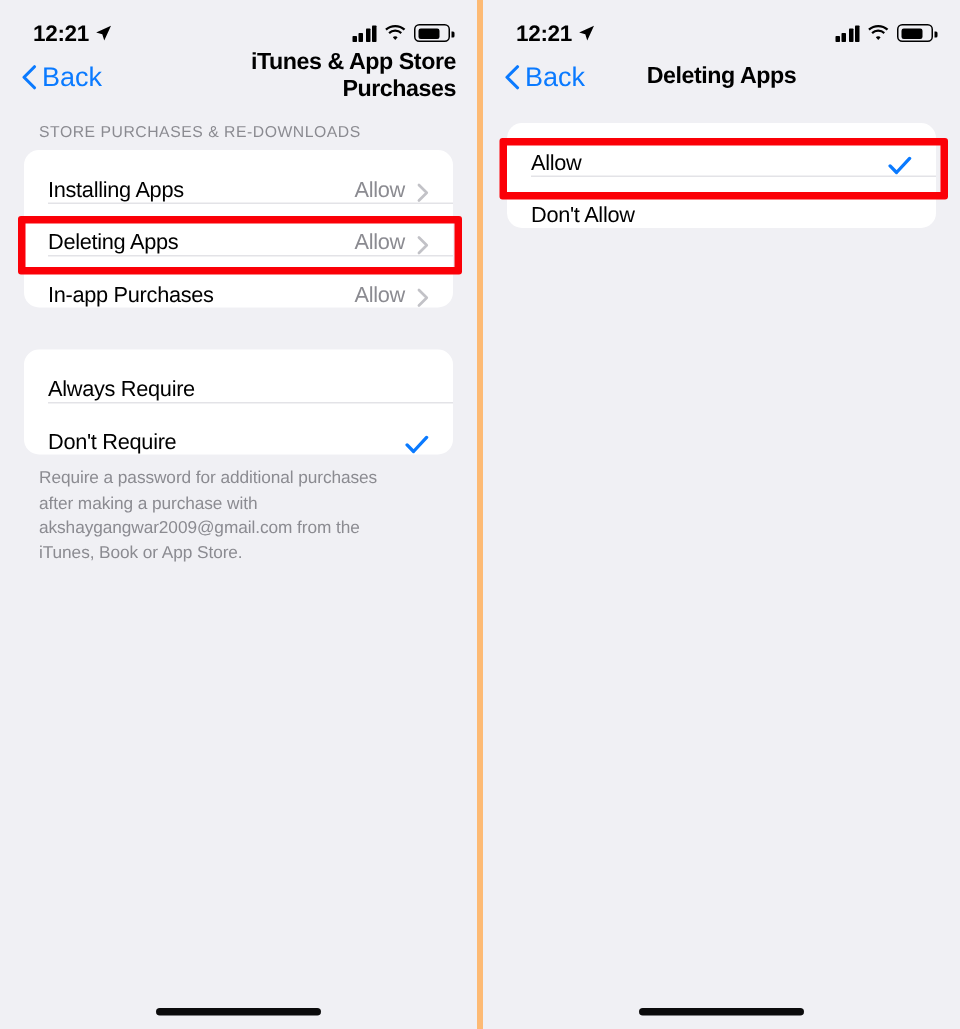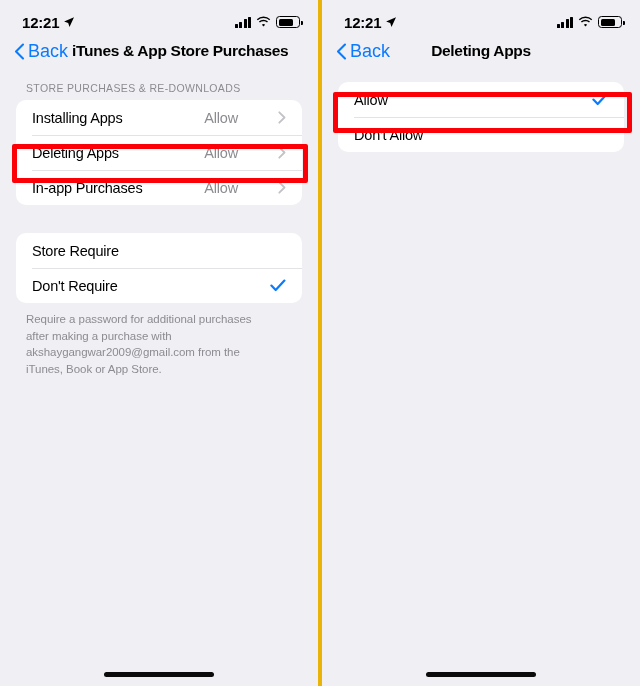--- a/index.html
+++ b/index.html
@@ -2,21 +2,21 @@
 <html><head>
 <meta charset="utf-8">
 <style>
   * { margin:0; padding:0; box-sizing:border-box; }
   html, body {
     width:640px; height:686px;
     background:#ffffff;
     font-family:"Liberation Sans", sans-serif;
     -webkit-font-smoothing:antialiased;
   }
-  .screens { display:flex; width:640px; height:686px; background:#eab308; }
+  .screens { display:flex; width:640px; height:686px; background:#fdba74; }
   .phone {
     position:relative;
     width:318px; height:686px;
     background:#f0f0f4;
     overflow:hidden;
   }
   .phone.left  { margin-right:4px; }
 
   
   .statusbar {
@@ -56,43 +56,42 @@
   .back-btn {
     display:flex; align-items:center; gap:3px;
     color:#0a7aff; font-size:18px; cursor:pointer;
     z-index:2;
   }
   .chev-left { display:block; }
   .nav-title {
     font-size:15.5px; font-weight:bold; color:#000;
     letter-spacing:-0.3px;
   }
-  .navbar.with-inline-title .nav-title { margin-left:4px; }
+  .navbar.with-inline-title .nav-title { margin-left:20px;text-align:right; }
   .navbar.centered-title .nav-title {
     position:absolute; left:0; right:0; text-align:center;
   }
 
   
   .content { padding-top:14px; }
   .section-header {
     font-size:10.5px; color:#8b8b91; letter-spacing:0.35px;
     padding:0 0 6px 26px; text-transform:uppercase;
   }
   .card {
     background:#fff; border-radius:10px;
     margin:0 16px;
     overflow:hidden;
   }
   .row {
     position:relative;
-    display:flex; align-items:center;
+    display:flex; align-items:flex-end;
     height:35px;
     padding:0 16px;
     cursor:pointer;
-    gap:32px;
   }
   .row + .row::before {
     content:""; position:absolute; left:16px; right:0; top:0;
     height:1px; background:#e3e3e7;
   }
   .row-label { font-size:14.5px; color:#000; letter-spacing:-0.2px; flex:1; }
   .row-value { font-size:14.5px; color:#8b8b91; letter-spacing:-0.2px; margin-right:8px; }
   .chev-right { display:block; }
   .check { display:block; }
   .footer-note {
@@ -180,21 +179,21 @@
           <svg class="chev-right" width="8" height="13" viewBox="0 0 8 13">
             <path d="M1.3 1.3 6.5 6.5l-5.2 5.2" stroke="#c2c2c7" stroke-width="1.8" fill="none" stroke-linecap="round" stroke-linejoin="round"></path>
           </svg>
         </div>
       </div>
 
       <div class="card-gap"></div>
 
       <div class="card">
         <div class="row">
-          <span class="row-label">Store Require</span>
+          <span class="row-label">Always Require</span>
         </div>
         <div class="row">
           <span class="row-label">Don't Require</span>
           <svg class="check" width="16" height="13" viewBox="0 0 16 13">
             <path d="M1.4 6.6 5.7 11 14.4 1.6" stroke="#0a7aff" stroke-width="2.2" fill="none" stroke-linecap="round" stroke-linejoin="round"></path>
           </svg>
         </div>
       </div>
       <div class="footer-note">Require a password for additional purchases after making a purchase with akshaygangwar2009@gmail.com from the iTunes, Book or App Store.</div>
     </div>

